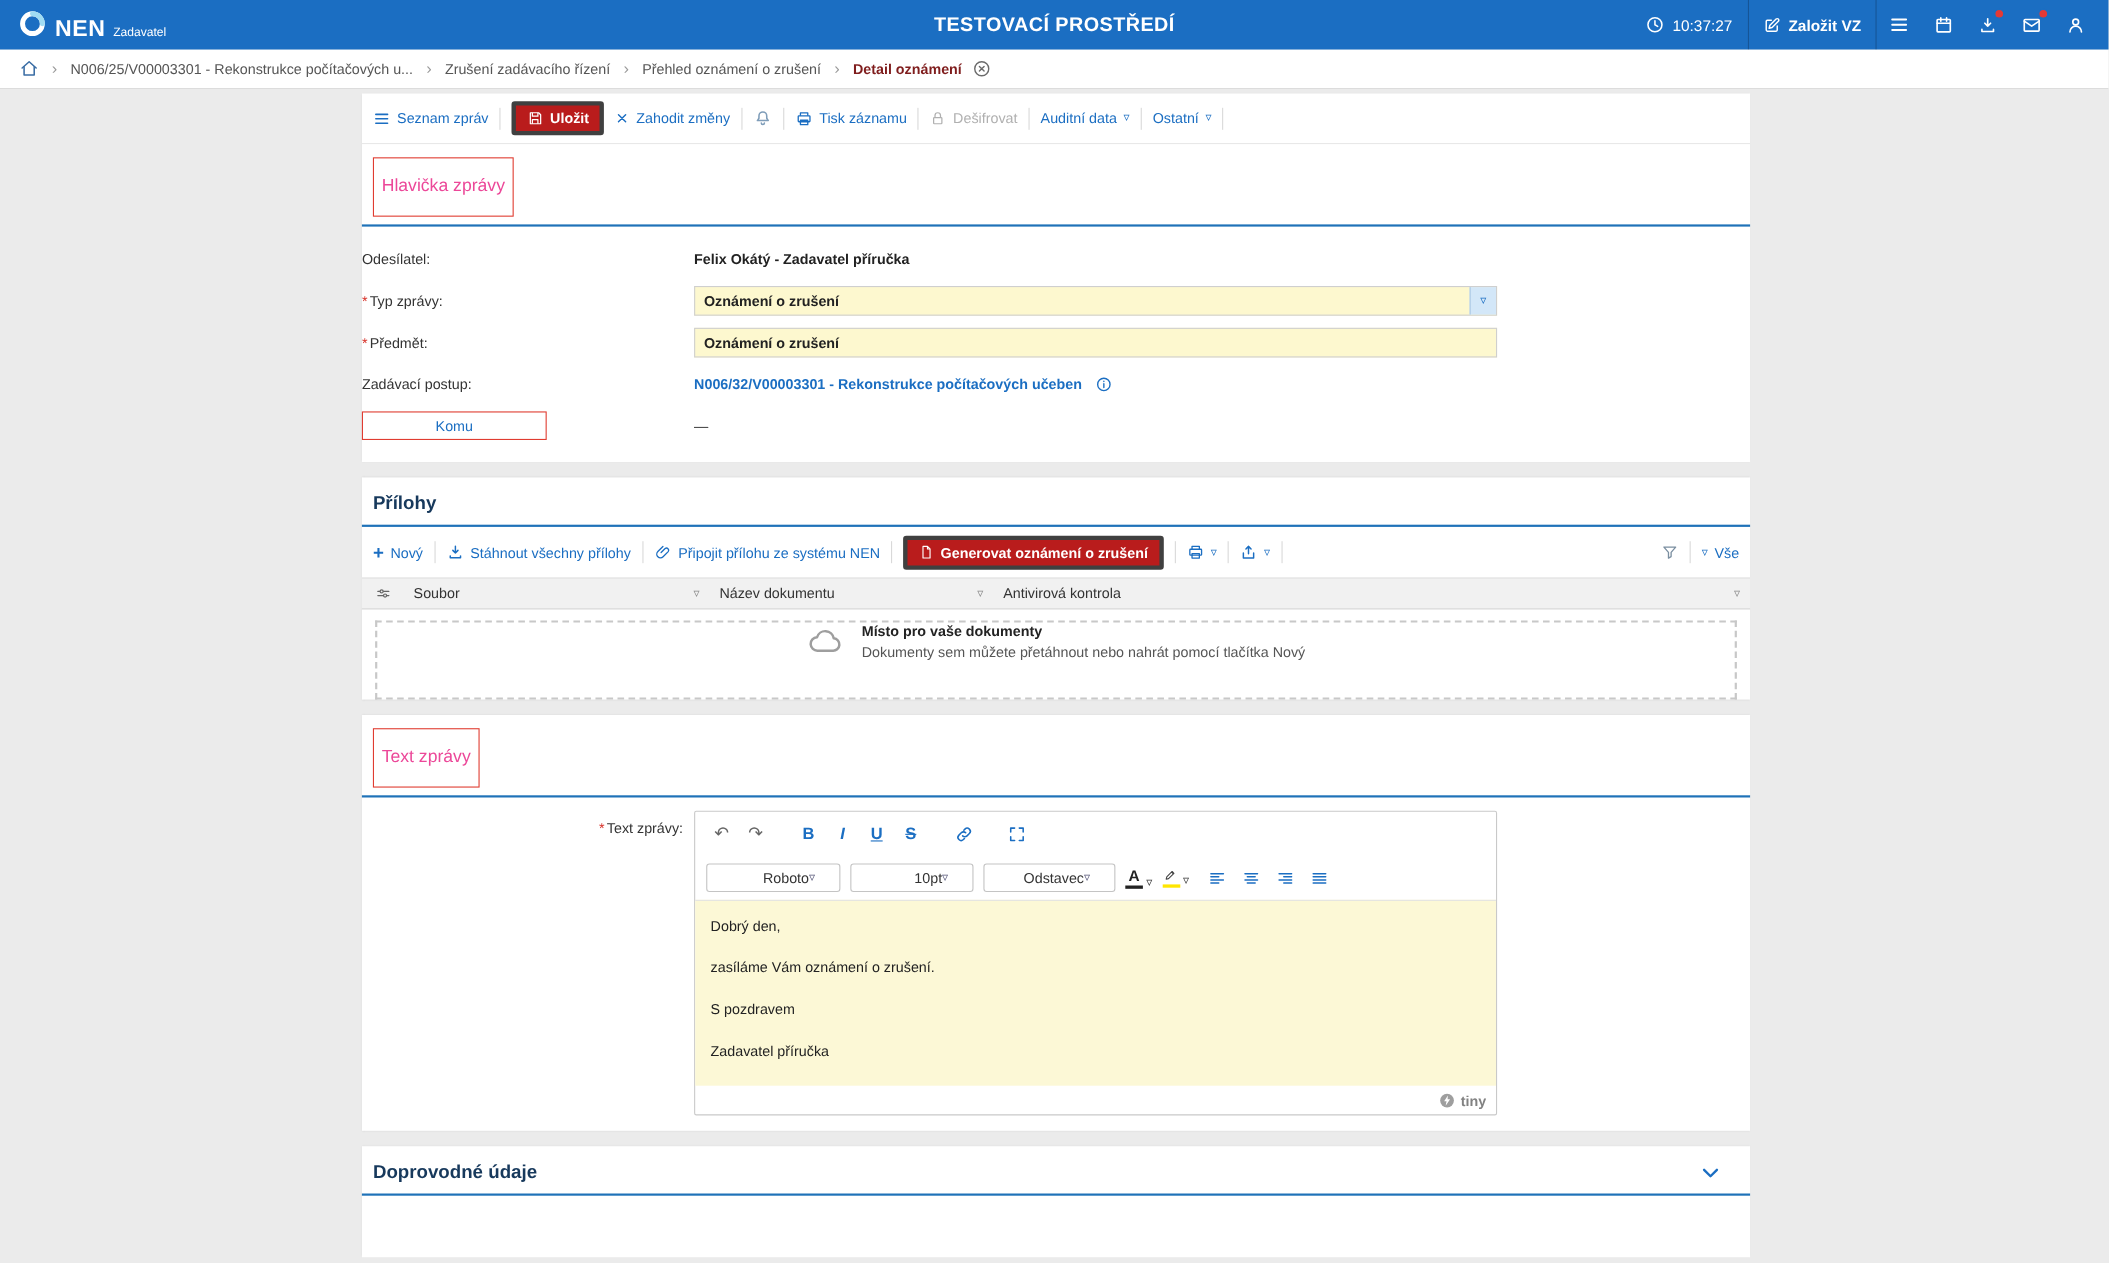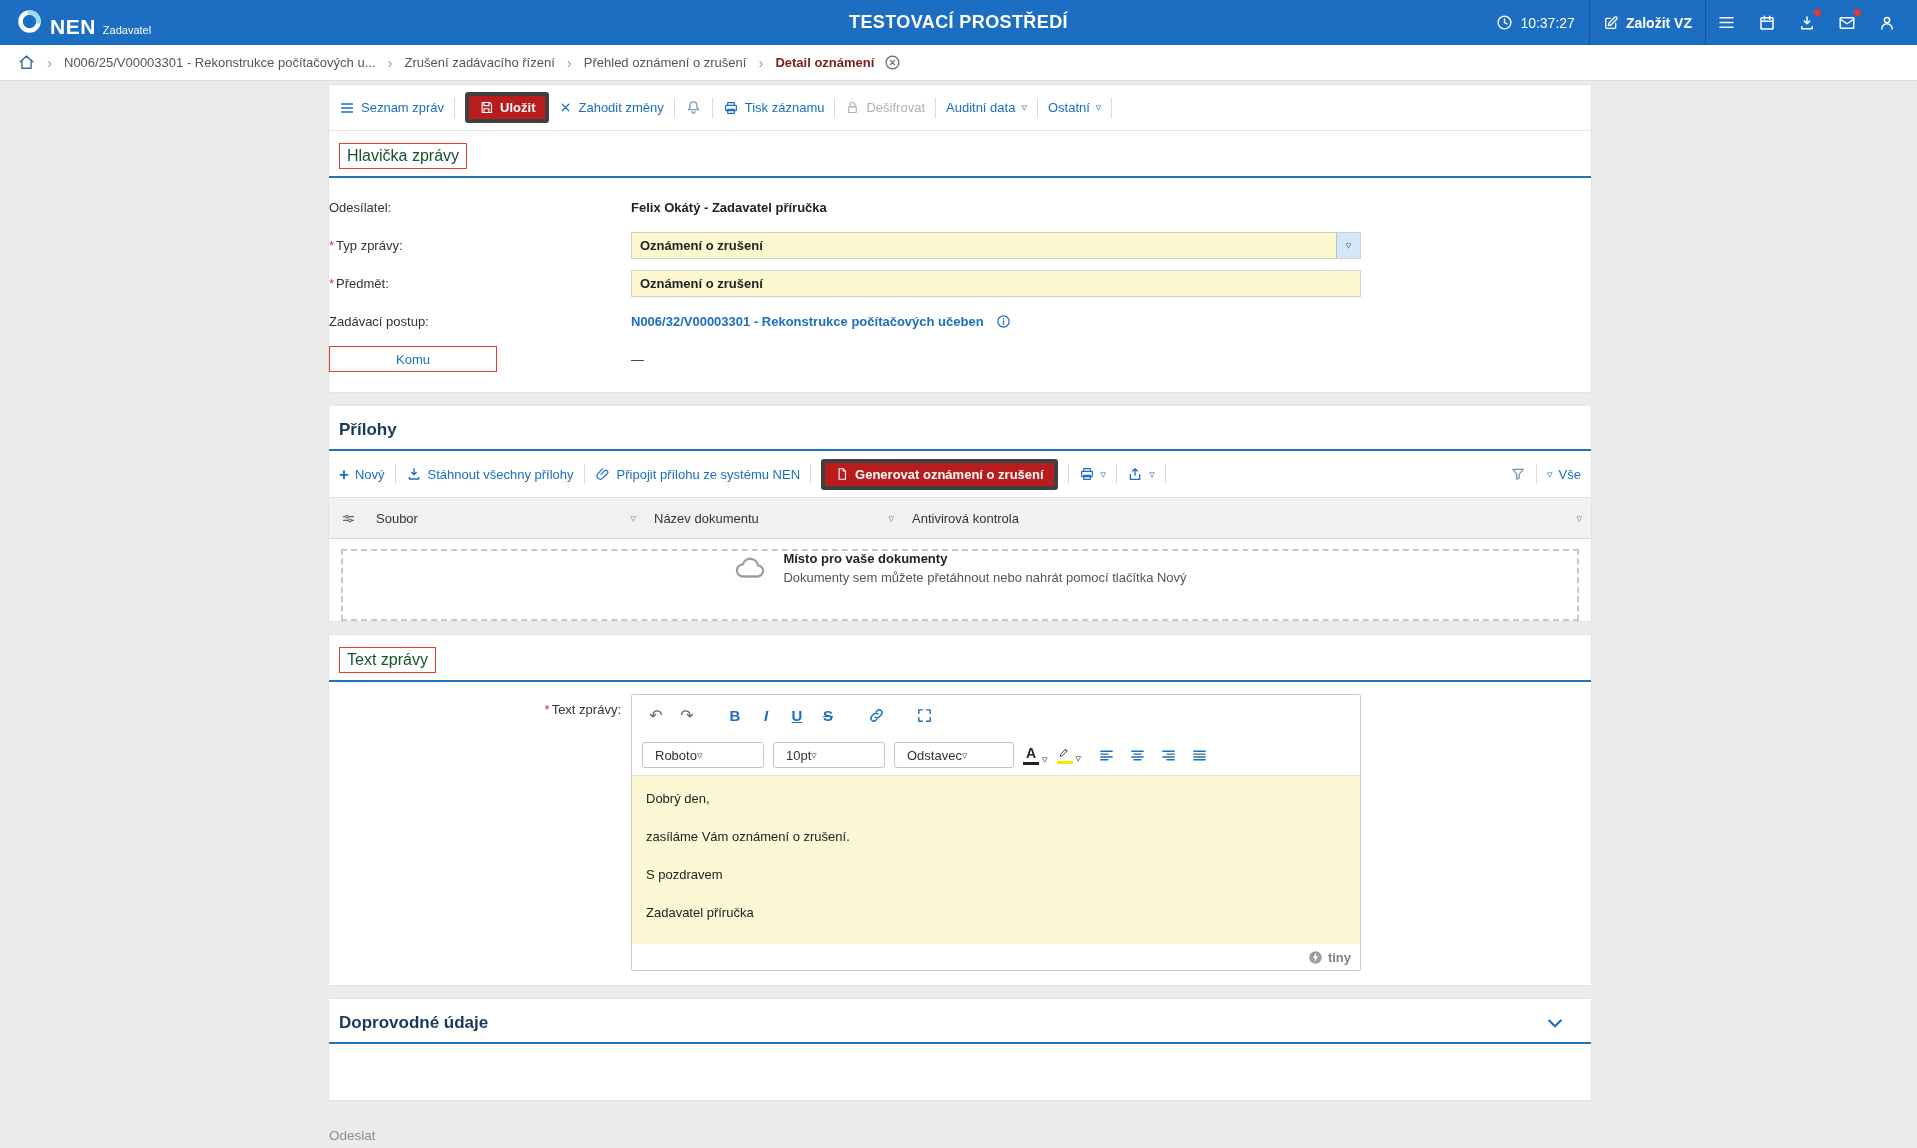--- a/index.html
+++ b/index.html
@@ -52,21 +52,21 @@
   .btn-green { display:inline-flex; align-items:center; gap:6px; background:#b91c1c;
                border:4px solid #404040; color:#fff; font-weight:bold; font-size:13px;
                padding:4px 10px; border-radius:3px; cursor:pointer;
                font-family:inherit; }
   .caret { font-size:11px; line-height:1; }
   .bell { color:#7f9db9; display:flex; cursor:pointer; }
 
   
   .section-head { display:flex; align-items:center; padding:12px 10px 7px;
                   border-bottom:2px solid #1f72b8; }
-  .box-title { border:1px solid #e03c31; color:#14532d; font-size:16px; padding:3px 7px; }
+  .box-title { border:1px solid #e03c31; color:#ec4899; font-size:16px; padding:17px 7px; }
   .plain-title { color:#17395c; font-size:17px; font-weight:bold; padding:2px 0; }
   .head-spacer { flex:1; }
   .collapse-chev { color:#1b6ec2; margin-right:16px; cursor:pointer; display:flex; }
 
   
   .form-area { padding:10px 0 14px; }
   .frow { display:flex; align-items:center; min-height:38px; }
   .flabel { width:302px; text-align:left; padding-right:10px; color:#333; }
   .req { color:#d8342c; margin-right:2px; }
   .fval-text { font-weight:bold; color:#222; }
@@ -81,21 +81,21 @@
   .info-ic { color:#1b6ec2; display:inline-flex; margin-left:9px; vertical-align:-3px; cursor:pointer; }
   .komu-box { display:inline-flex; width:168px; height:26px; border:1px solid #e03c31;
               color:#1b6ec2; align-items:center; justify-content:center; cursor:pointer; }
 
   
   .attach-toolbar { height:46px; display:flex; align-items:center; gap:10px; padding:0 10px;
                     color:#1b6ec2; }
   .plus-gl { font-size:17px; font-weight:bold; line-height:1; }
   .flex-spacer { flex:1; }
   .mut { color:#7a8ea0; display:flex; }
-  .tbl-head { display:flex; align-items:center; background:#f1f1f1; height:42px;
+  .tbl-head { display:flex; align-items:center; background:#f1f1f1; height:29px;
               border-top:1px solid #e0e0e0; border-bottom:1px solid #d7d7d7; color:#333; }
   .th { display:flex; align-items:center; padding:0 9px; cursor:pointer; height:100%; }
   .th-lbl { flex:1; }
   .th-caret { color:#8a8a8a; font-size:11px; margin-left:6px; }
   .th-iconcol { width:38px; justify-content:center; color:#666; }
   .th-soubor { width:278px; }
   .th-nazev { width:258px; }
   .th-anti { flex:1; }
   .dropzone { margin:10px 12px 14px; border:2px dashed #c8c8c8; height:72px;
               display:flex; align-items:flex-start; justify-content:center; gap:16px; cursor:pointer; }
@@ -109,21 +109,21 @@
   .ed-tools1 { height:40px; display:flex; align-items:center; padding:0 10px; gap:3px; }
   .ed-btn { width:28px; height:28px; display:flex; align-items:center; justify-content:center;
             cursor:pointer; border-radius:3px; color:#666; font-size:16px; }
   .ed-btn.fmt { color:#1b6ec2; font-weight:bold; font-size:15px; }
   .fmt-i { font-style:italic; }
   .fmt-u { text-decoration:underline; }
   .fmt-s { text-decoration:line-through; }
   .ed-gap { width:14px; }
   .ed-tools2 { height:40px; display:flex; align-items:center; padding:0 10px; gap:9px; }
   .ed-sel { height:26px; border:1px solid #c4c4c4; border-radius:3px; background:#fff;
-            display:flex; align-items:center; justify-content:flex-start; padding:0 12px;
+            display:flex; align-items:center; justify-content:flex-end; padding:0 22px;
             color:#333; cursor:pointer; }
   .ed-sel .caret { color:#557; }
   .ed-sel.w-font { width:122px; } .ed-sel.w-size { width:112px; } .ed-sel.w-block { width:120px; }
   .color-ctl { display:flex; align-items:flex-end; gap:3px; cursor:pointer; }
   .color-A { display:flex; flex-direction:column; align-items:center; font-weight:bold;
              color:#222; line-height:1; font-size:14px; }
   .color-bar { width:16px; height:3px; background:#222; margin-top:2px; }
   .hl-bar { background:#ffe600; }
   .mark-ic { color:#444; display:flex; flex-direction:column; align-items:center; }
   .align-group { display:flex; gap:7px; margin-left:4px; color:#1b6ec2; }

